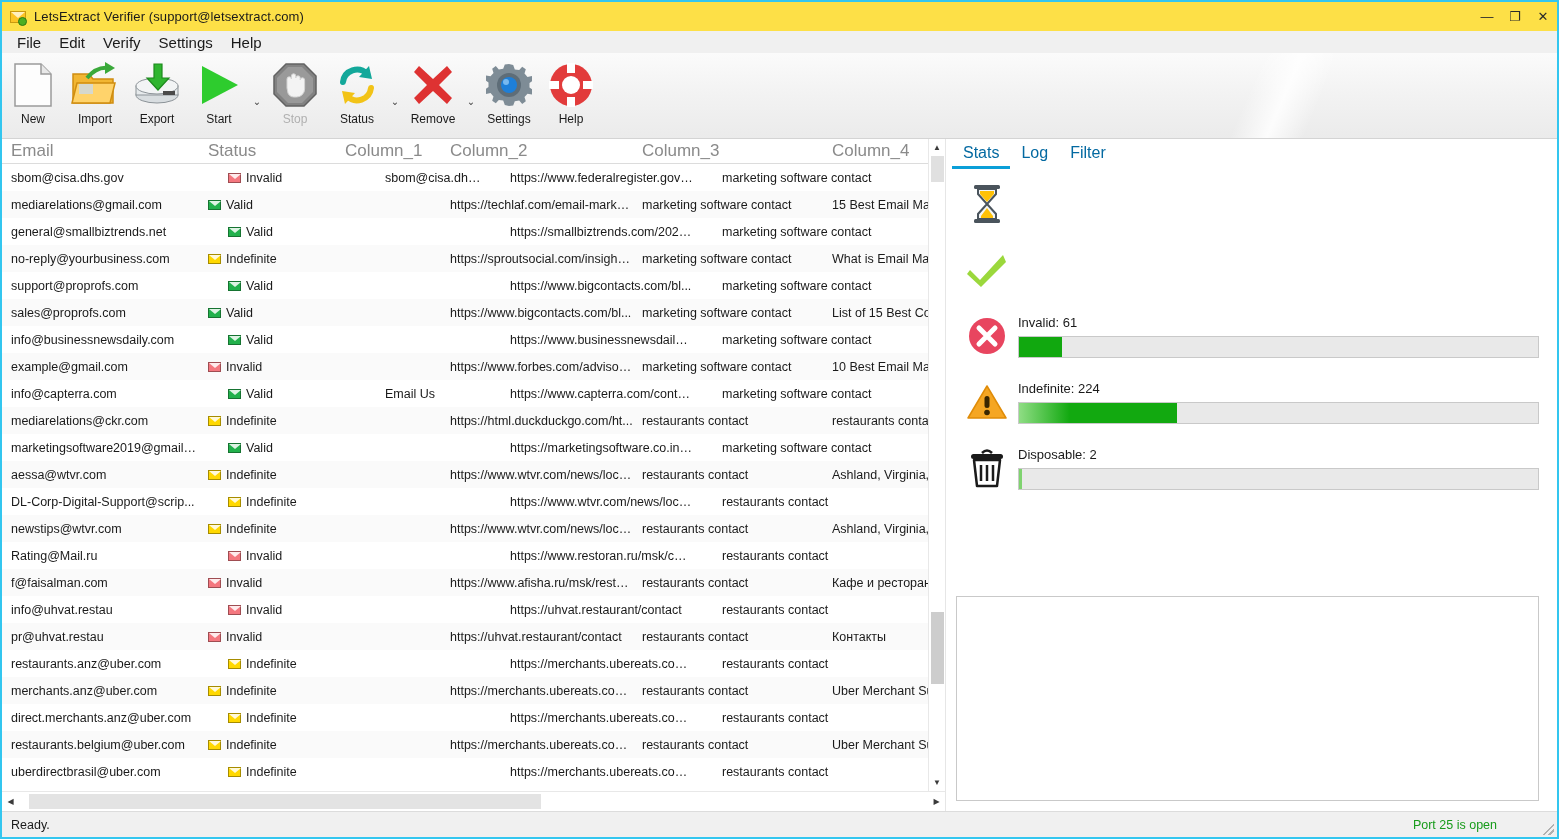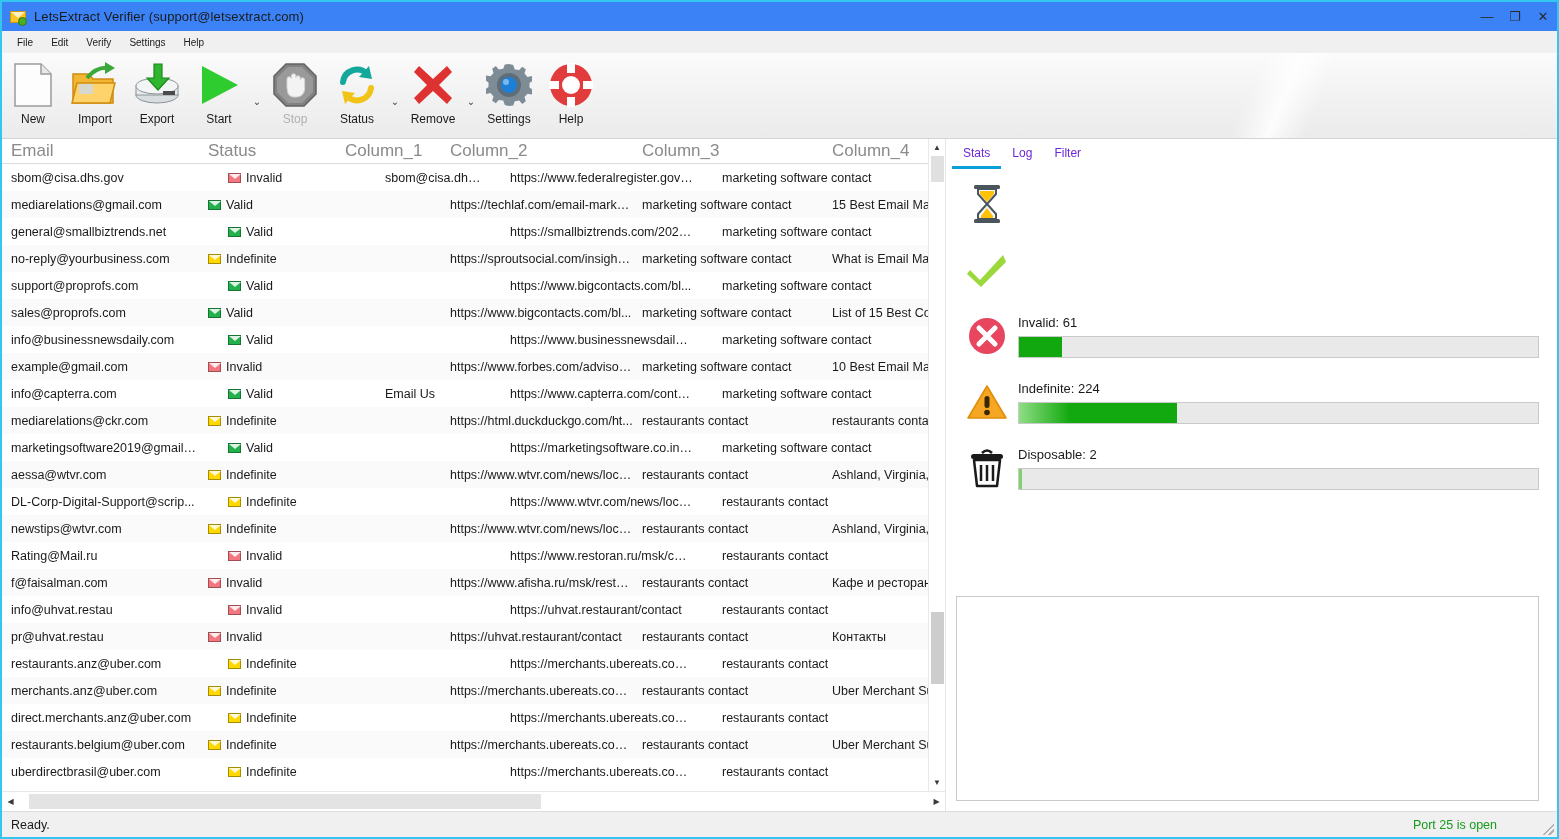--- a/index.html
+++ b/index.html
@@ -13,21 +13,21 @@
     width: 1559px; height: 839px;
     border: 2px solid #33c6ef;
     background: #f0f0f0;
     display: flex; flex-direction: column;
     position: relative;
   }
 
   
   .titlebar {
     height: 29px; flex: 0 0 29px;
-    background: #3b82f6;
+    background: #fde047;
     display: flex; align-items: center;
     position: relative;
   }
   .title-icon {
     width: 16px; height: 16px; margin-left: 8px; margin-right: 8px;
     position: relative; flex: 0 0 16px;
   }
   .title-icon .env {
     position: absolute; left: 0; top: 2px; width: 16px; height: 12px;
     background: #fcc425; border: 1px solid #c99a10;
@@ -56,21 +56,21 @@
     font-size: 13px; color: #2b2b2b; line-height: 1;
   }
 
   
   .menubar {
     height: 22px; flex: 0 0 22px;
     background: #f0f0f0;
     display: flex; align-items: center; padding-left: 6px;
   }
   .menubar span {
-    font-size: 10px; color: #1a1a1a;
+    font-size: 15px; color: #1a1a1a;
     padding: 2px 9px; cursor: default;
   }
 
   
   .toolbar {
     height: 86px; flex: 0 0 86px;
     background: linear-gradient(to bottom, #fbfbfb 0%, #f3f3f3 45%, #ebebeb 100%);
     border-bottom: 1px solid #d4d4d4;
     display: flex; align-items: flex-start; position: relative;
     overflow: hidden;
@@ -188,21 +188,21 @@
   .rightpane {
     flex: 1 1 auto; display: flex; flex-direction: column;
     background: #ffffff; min-width: 0;
   }
   .tabstrip {
     height: 30px; flex: 0 0 30px;
     display: flex; align-items: stretch;
     background: #ffffff; padding-left: 6px;
   }
   .tab {
-    font-size: 12px; color: #6d28d9; padding: 0 11px;
+    font-size: 16px; color: #0369a1; padding: 0 11px;
     display: flex; align-items: center; cursor: default;
     border-bottom: 3px solid transparent;
   }
   .tab.active { border-bottom-color: #0a9fd8; }
 
   .statsbody {
     flex: 1 1 auto; display: flex; flex-direction: column;
     padding: 12px 18px 0 10px; min-height: 0;
   }
   .statrow { display: flex; align-items: flex-start; margin-bottom: 20px; }

